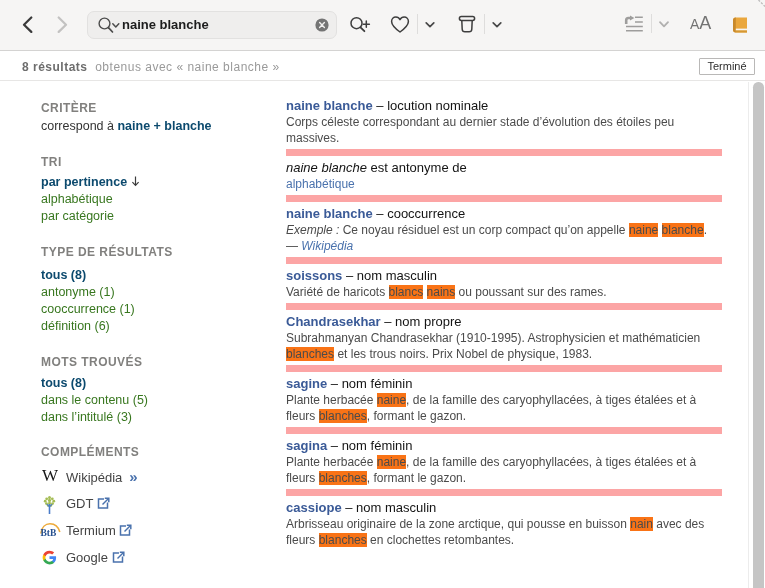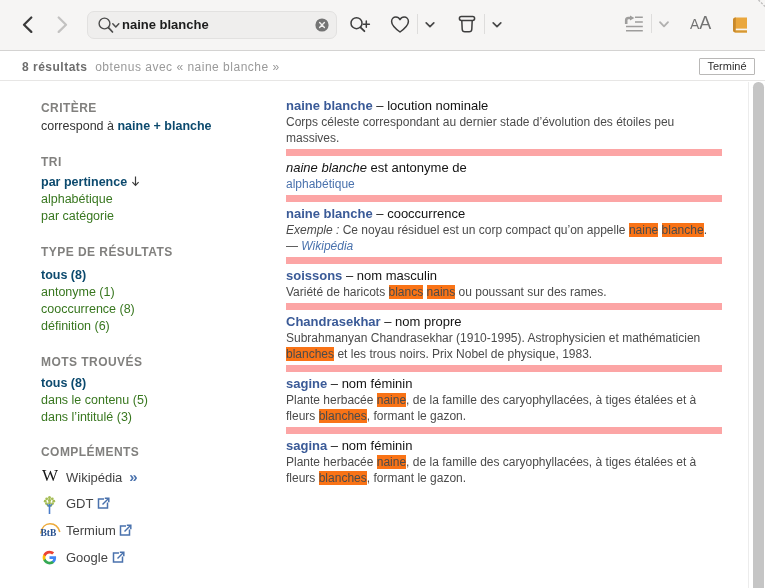--- a/index.html
+++ b/index.html
@@ -131,21 +131,21 @@
 <div class="sl" style="top:174px"><b>par pertinence</b> <svg width="9" height="11" viewBox="0 0 9 11" style="vertical-align:-1px">
       <path d="M4.5 0.5 V9" stroke="#3c3c3c" stroke-width="1.2" fill="none"></path>
       <path d="M1.4 6.2 L4.5 9.4 L7.6 6.2" stroke="#3c3c3c" stroke-width="1.2" fill="none"></path>
     </svg><br>
 <span class="green">alphabétique</span><br>
 <span class="green">par catégorie</span></div>
 
 <div class="sh" style="top:244.5px">TYPE DE RÉSULTATS</div>
 <div class="sl" style="top:267px"><b>tous (8)</b><br>
 <span class="green">antonyme (1)</span><br>
-<span class="green">cooccurrence (8)</span><br>
+<span class="green">cooccurrence (1)</span><br>
 <span class="green">définition (6)</span></div>
 
 <div class="sh" style="top:354.5px">MOTS TROUVÉS</div>
 <div class="sl" style="top:375px"><b>tous (8)</b><br>
 <span class="green">dans le contenu (5)</span><br>
 <span class="green">dans l’intitulé (3)</span></div>
 
 <div class="sh" style="top:444.5px">COMPLÉMENTS</div>
 
 <div class="crow" style="left:42px;top:468px;width:160px;height:18px">
@@ -231,16 +231,21 @@
   <div class="res">
     <div class="hd"><span class="hw">sagine</span><span class="pos"> – nom féminin</span></div>
     <div class="ln">Plante herbacée <span class="hl">naine</span>, de la famille des caryophyllacées, à tiges étalées et à</div>
     <div class="ln">fleurs <span class="hl">blanches</span>, formant le gazon.</div>
   </div>
   <div class="res">
     <div class="hd"><span class="hw">sagina</span><span class="pos"> – nom féminin</span></div>
     <div class="ln">Plante herbacée <span class="hl">naine</span>, de la famille des caryophyllacées, à tiges étalées et à</div>
     <div class="ln">fleurs <span class="hl">blanches</span>, formant le gazon.</div>
   </div>
+  <div class="res">
+    <div class="hd"><span class="hw">cassiope</span><span class="pos"> – nom masculin</span></div>
+    <div class="ln">Arbrisseau originaire de la zone arctique, qui pousse en buisson <span class="hl">nain</span> avec des</div>
+    <div class="ln">fleurs <span class="hl">blanches</span> en clochettes retombantes.</div>
+  </div>
 </div>
 
 <div class="abs" style="left:748px;top:82px;width:1px;height:506px;background:#ececec"></div>
 <div class="abs" style="left:753px;top:82px;width:10.5px;height:506px;background:#c5c5c5;border-radius:5.2px 5.2px 0 0"></div>
 
 </body></html>

